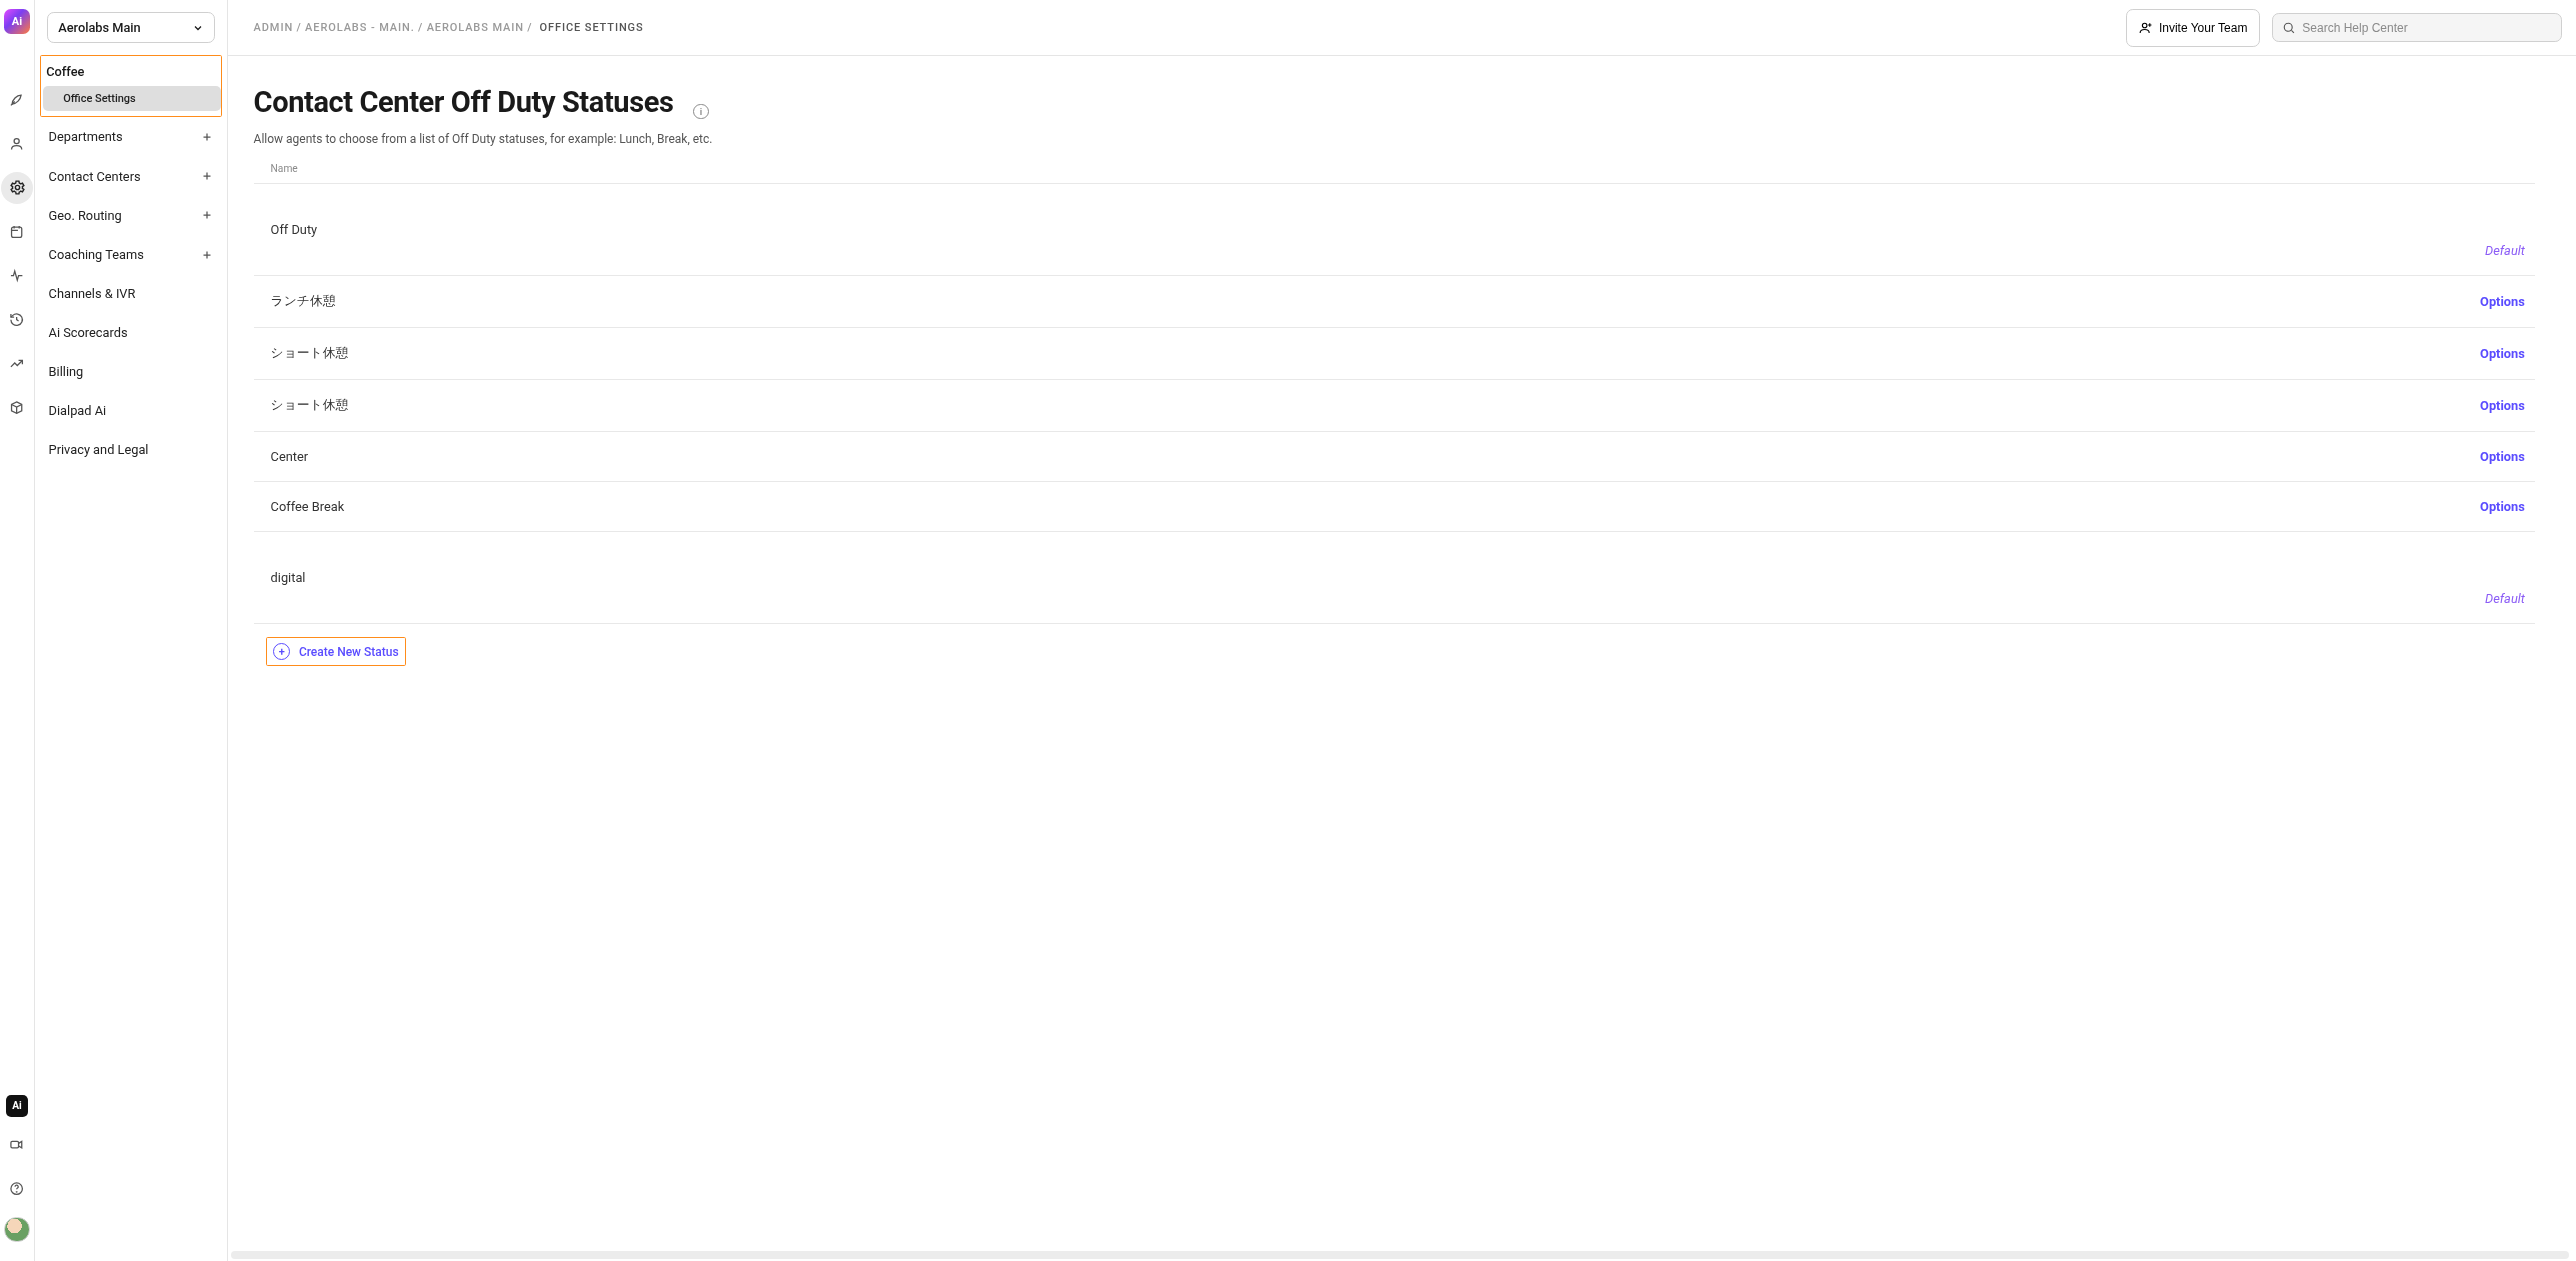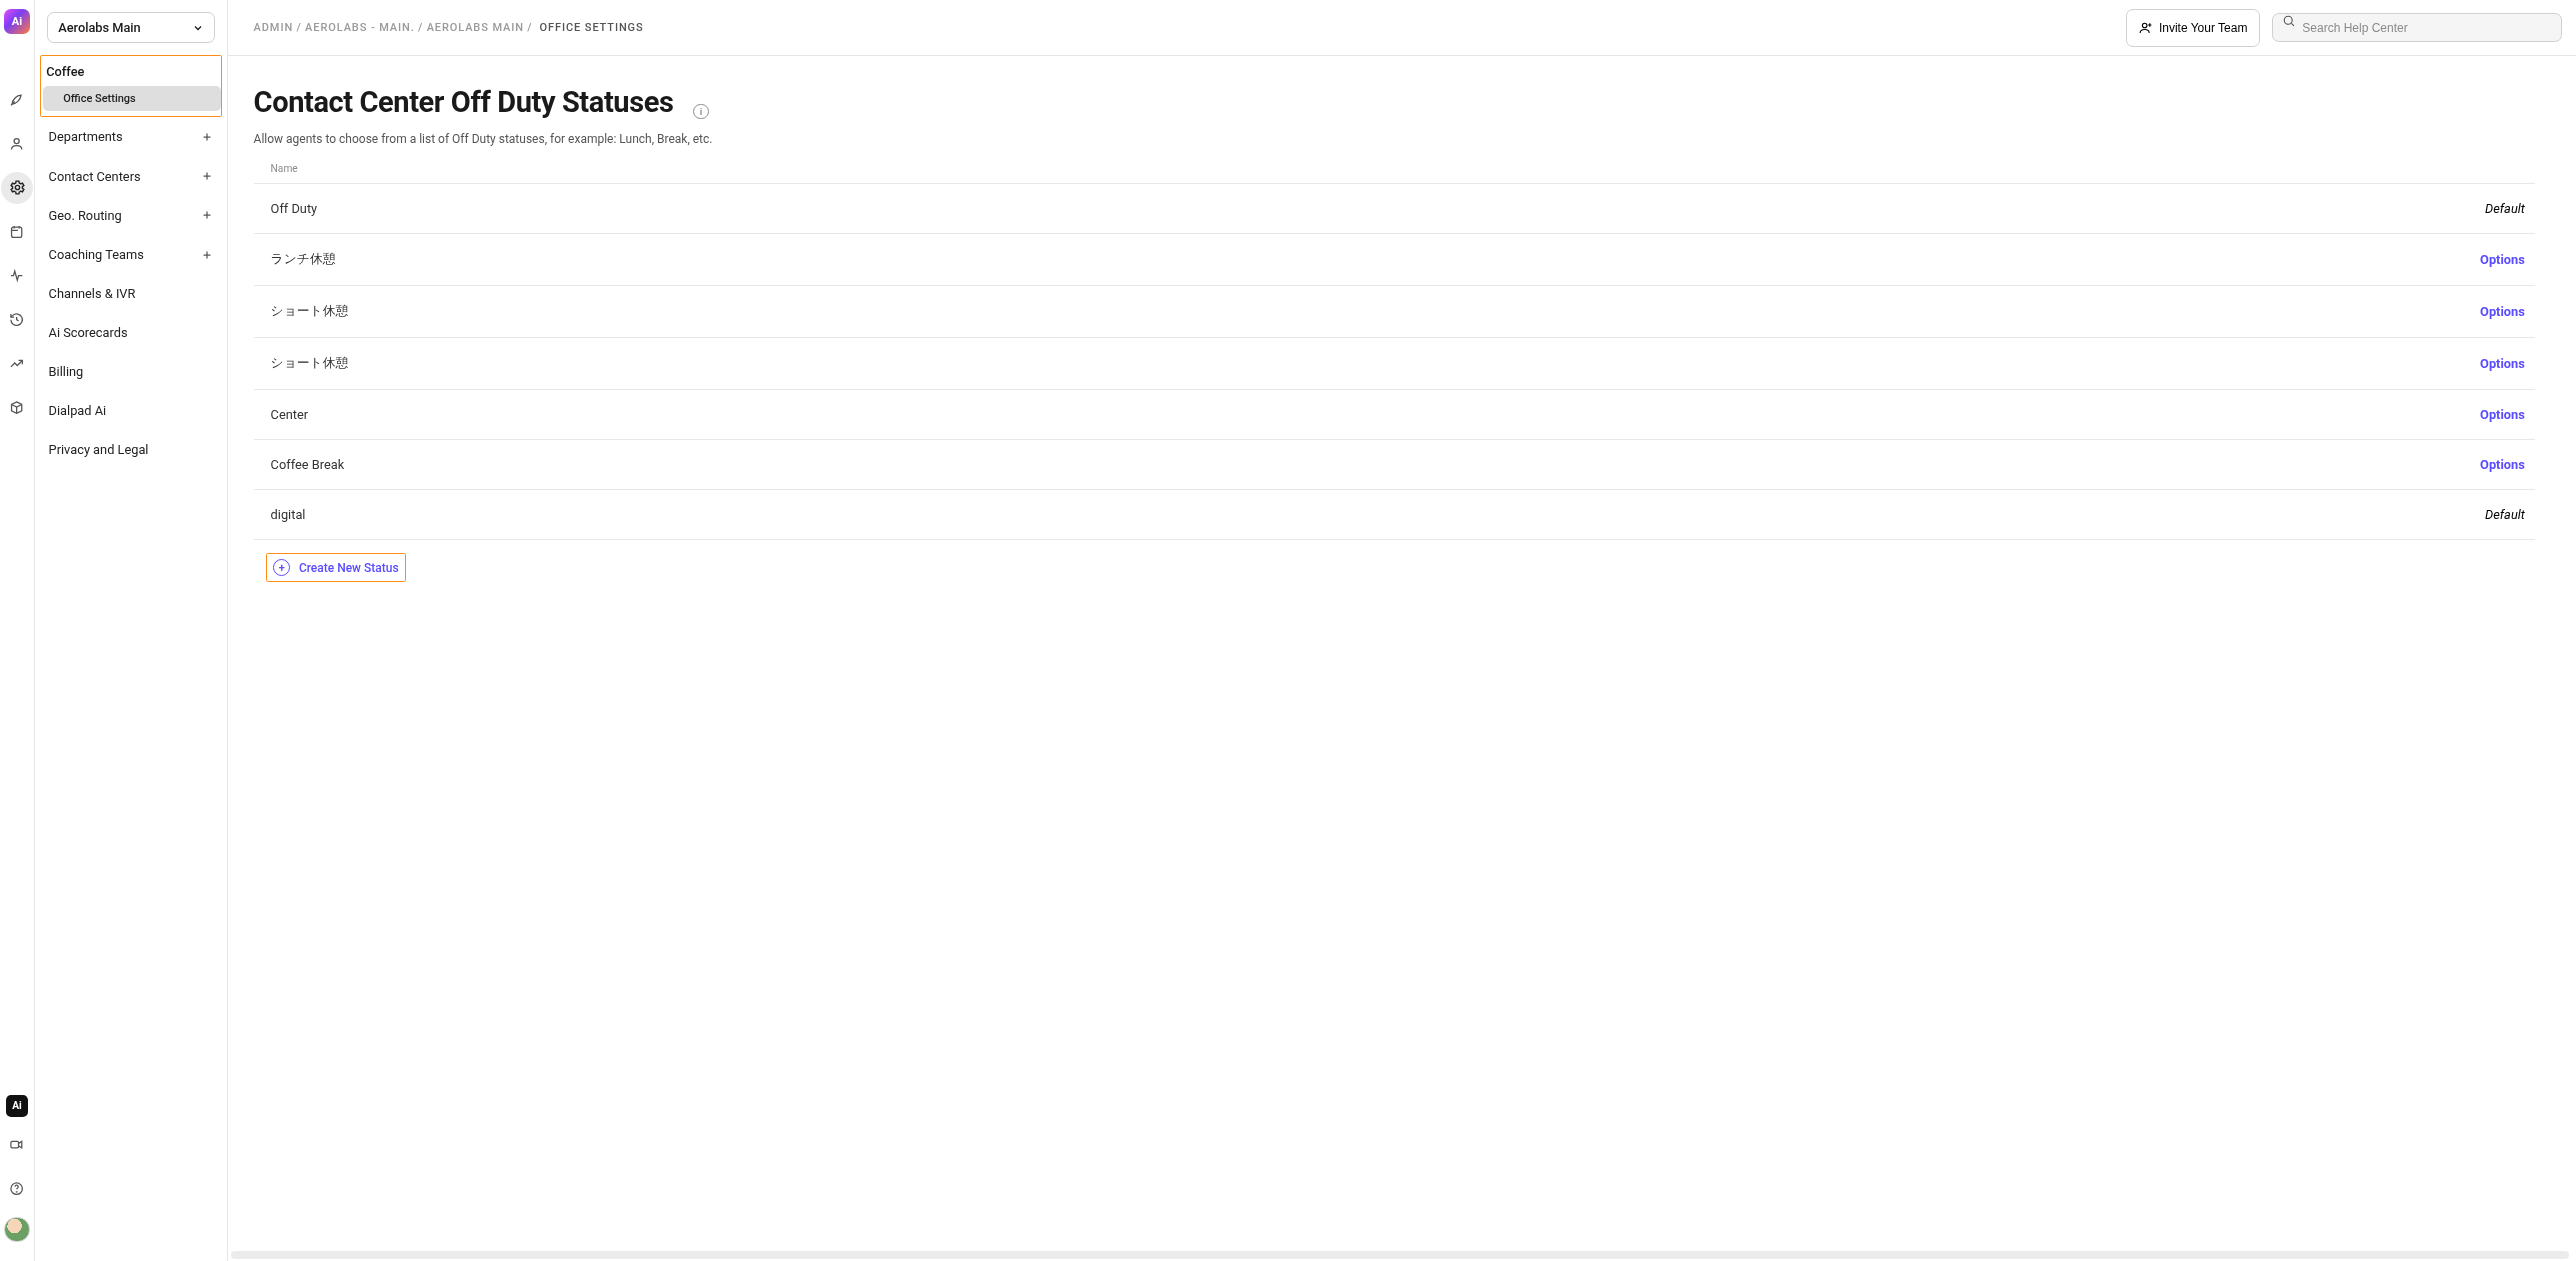--- a/index.html
+++ b/index.html
@@ -117,21 +117,21 @@
   .breadcrumb .sep { margin:0 3.4px; }
   .breadcrumb .current { color:#555; }
   .top-actions { display:flex; gap:12px; align-items:center; }
   .invite-btn {
     height:38px; border:0.9px solid #d0d0d0; border-radius:6.8px; background:#fff;
     display:flex;align-items:center;gap:6.8px;padding:0 12px;
     font-size:12px;font-weight:500;cursor:pointer;
   }
   .search-wrap {
     height:29px; width:290px; border:0.9px solid #d0d0d0; border-radius:6.8px;
-    background:#f5f5f5; display:flex;gap:6.8px;padding:0 8.5px;
+    background:#f5f5f5; display:flex;align-items:center;gap:6.8px;padding:0 8.5px;
   }
   .search-wrap input {
     border:none;background:transparent;outline:none;font-size:12px;flex:1;color:#333;
   }
   .search-wrap input::placeholder { color:#8a8a8a; }
 
   .content {
     flex:1; overflow:auto; padding: 29px 41px 8.5px 25.6px;
   }
   .page-title-row { display:flex; align-items:flex-end; gap:20px; margin-bottom:13px; }
@@ -147,21 +147,21 @@
     font-size:10.2px; color:#8a8a8a; padding:5.1px 0 8.5px 17px;
     border-bottom:0.9px solid #e8e8e8;
   }
   .row {
     display:flex;align-items:center;justify-content:space-between;
     padding:17px 10.2px 17px 17px;
     border-bottom:0.9px solid #e8e8e8;
     font-size:12.8px;
   }
   .row .name { color:#333; }
-  .row .default { color:#000000; font-style:italic; }
+  .row .default { color:#8b5cf6; font-style:italic;margin-top:42px; }
   .row .options { color:#5a4cff; cursor:pointer;font-weight:bold; }
 
   .create-row {
     display:inline-flex; align-items:center; gap:8.5px;
     margin:13.6px 0 0 12px;
     border:1.7px solid #ff8c1a; border-radius:1.7px;
     padding:5.1px 6.8px;
   }
   .plus-circle {
     width:17px;height:17px;border:1.3px solid #5a4cff;border-radius:50%;

